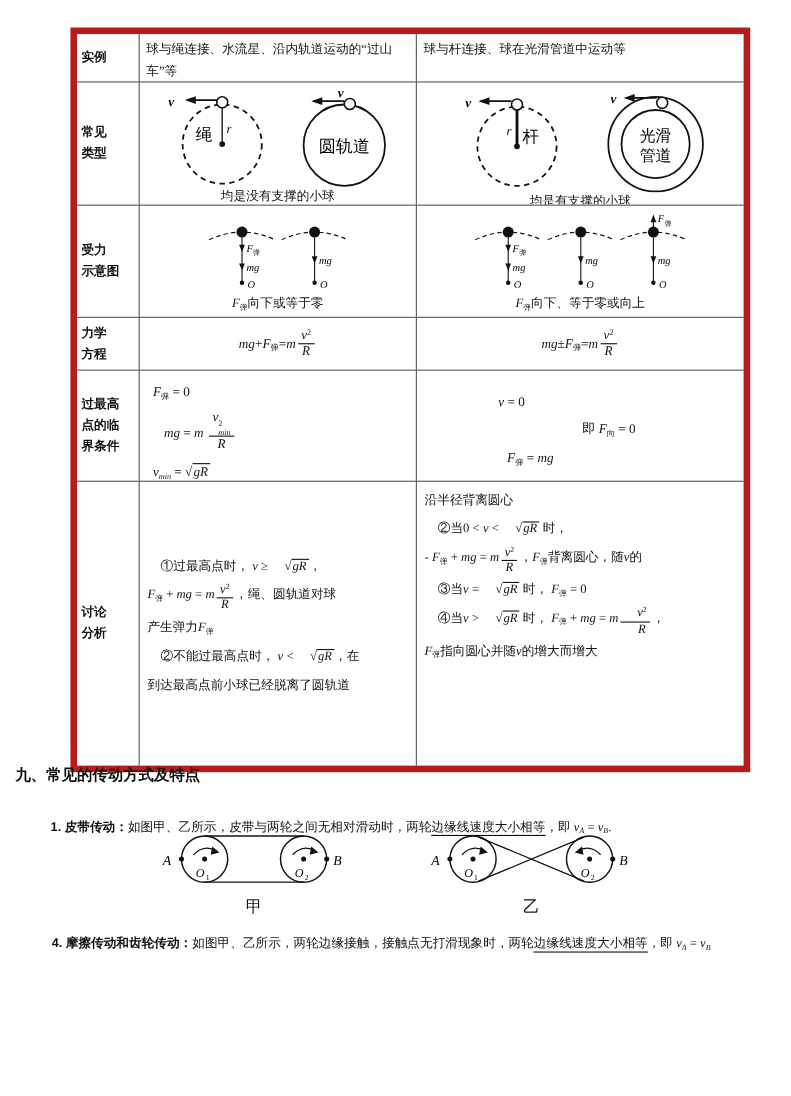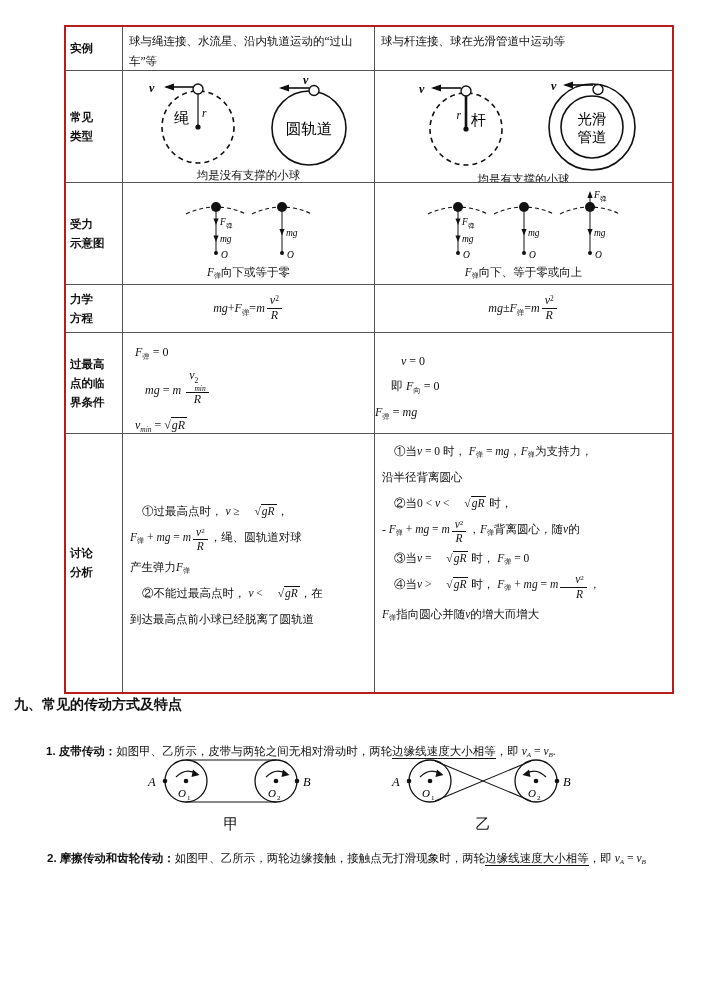--- a/index.html
+++ b/index.html
@@ -15,33 +15,33 @@
   .frac .fn{display:block;padding:0 3px;}
   .frac .fd{display:block;border-top:1px solid #111;padding:0 3px;}
   .sqrt{display:inline-block;white-space:nowrap;}
   .sqrt .rs{font-style:normal;}
   .sqrt .rad{border-top:1px solid #111;padding:0 2px 0 1px;}
   .ss{display:inline-flex;flex-direction:column;line-height:1.05;font-size:0.62em;vertical-align:-0.5em;text-align:left;}
 
   .tbl{position:absolute;left:64px;top:25px;width:606px;display:grid;
        grid-template-columns:56px 252px 298px;
        grid-template-rows:43px 112px 102px 48px 101px 259px;
-       border:2px solid #b91c1c;}
+       border:6px solid #b91c1c;}
   .cell{box-sizing:border-box;border-left:1px solid #555;border-top:1px solid #555;overflow:hidden;}
   .nt{border-top:none;} .nl{border-left:none;}
   .lab{display:flex;align-items:center;padding-left:4px;font-weight:bold;
        white-space:pre-line;line-height:19px;font-size:11.5px;}
   .txt{padding:4px 2px 0 6px;line-height:20px;}
   .diagcell{display:flex;flex-direction:column;}
   .diagrow{flex:1;display:flex;align-items:center;}
   .cap{text-align:center;height:20px;line-height:16px;}
   .eq{display:flex;align-items:center;justify-content:center;font-size:12px;}
   .crit{font-size:12px;}
   .critL{padding:8px 0 0 12px;} .critL .cl1{line-height:22px;} .critL .cl2{margin:6px 0 4px 10px;} .critL .cl3{line-height:28px;}
-  .critR{padding-top:16px;} .critR .cr1{margin-left:26px;line-height:24px;} .critR .cr2{margin-left:16px;line-height:26px;} .critR .cr3{line-height:26px;}
+  .critR{padding-top:16px;padding-left:48px;} .critR .cr1{margin-left:26px;line-height:24px;} .critR .cr2{margin-left:4px;line-height:26px;text-align:center;} .critR .cr3{margin-left:34px;line-height:26px;}
   .disc{padding:4px 6px 0 7px;line-height:26px;font-size:11.5px;}
   .discL{display:flex;flex-direction:column;justify-content:center;}
   .dl{min-height:24px;}
   .ind{text-indent:12px;}
   .svgtext{font-family:"Liberation Serif","DejaVu Serif",serif;}
   .heading{position:absolute;left:14px;top:696px;font-size:14px;font-weight:bold;
            font-family:"Liberation Sans","DejaVu Sans",sans-serif;}
   .para1{position:absolute;left:46px;top:744px;width:668px;white-space:nowrap;}
   .para2{position:absolute;left:14px;top:847px;width:700px;text-indent:33px;line-height:23px;}
   .figs{position:absolute;left:146px;top:756px;width:432px;display:flex;justify-content:space-between;}
@@ -221,21 +221,20 @@
     <div class="cell nl lab">讨论
 分析</div>
     <div class="cell disc discL">
       <div class="dl ind">①过最高点时， <span class="it">v</span> ≥ <span class="sqrt"><span class="rs">√</span><span class="rad"><span class="it">gR</span></span></span>，</div>
       <div class="dl"><span><span class="it">F</span><sub>弹</sub></span> + <span class="it">mg</span> = <span class="it">m</span><span class="frac"><span class="fn"><span><span class="it">v</span><sup>2</sup></span></span><span class="fd"><span class="it">R</span></span></span>，绳、圆轨道对球</div>
       <div class="dl">产生弹力<span><span class="it">F</span><sub>弹</sub></span></div>
       <div class="dl ind">②不能过最高点时， <span class="it">v</span> &lt; <span class="sqrt"><span class="rs">√</span><span class="rad"><span class="it">gR</span></span></span>，在</div>
       <div class="dl">到达最高点前小球已经脱离了圆轨道</div>
     </div>
     <div class="cell disc">
-      <div class="dl ind">①当<span class="it">v</span> = 0 时， <span><span class="it">F</span><sub>弹</sub></span> = <span class="it">mg</span>，<span><span class="it">F</span><sub>弹</sub></span>为支持力，</div>
       <div class="dl">沿半径背离圆心</div>
       <div class="dl ind">②当0 &lt; <span class="it">v</span> &lt; <span class="sqrt"><span class="rs">√</span><span class="rad"><span class="it">gR</span></span></span> 时，</div>
       <div class="dl">- <span><span class="it">F</span><sub>弹</sub></span> + <span class="it">mg</span> = <span class="it">m</span><span class="frac"><span class="fn"><span><span class="it">v</span><sup>2</sup></span></span><span class="fd"><span class="it">R</span></span></span>，<span><span class="it">F</span><sub>弹</sub></span>背离圆心，随<span class="it">v</span>的</div>
       <div class="dl ind">③当<span class="it">v</span> = <span class="sqrt"><span class="rs">√</span><span class="rad"><span class="it">gR</span></span></span> 时， <span><span class="it">F</span><sub>弹</sub></span> = 0</div>
       <div class="dl ind">④当<span class="it">v</span> &gt; <span class="sqrt"><span class="rs">√</span><span class="rad"><span class="it">gR</span></span></span> 时， <span><span class="it">F</span><sub>弹</sub></span> + <span class="it">mg</span> = <span class="it">m</span><span class="frac"><span class="fn"><span><span class="it">v</span><sup>2</sup></span></span><span class="fd"><span class="it">R</span></span></span>，</div>
       <div class="dl"><span><span class="it">F</span><sub>弹</sub></span>指向圆心并随<span class="it">v</span>的增大而增大</div>
     </div>
   </div>
 
   <div class="heading">九、常见的传动方式及特点</div>
@@ -292,15 +291,15 @@
         </g>
         <text x="34" y="41" font-size="11" font-style="italic" class="svgtext">O</text>
         <text x="43" y="44" font-size="7" class="svgtext">1</text>
         <text x="140" y="41" font-size="11" font-style="italic" class="svgtext">O</text>
         <text x="149" y="44" font-size="7" class="svgtext">2</text>
       </svg>
       <div class="figlabel">乙</div>
     </div>
   </div>
 
-  <div class="para2"><b>2. 摩擦传动和齿轮传动：</b>如图甲、乙所示，两轮边缘接触，接触点无打滑现象时，两轮<span class="u">边缘线速度大小相等</span>，即 <span><span class="it">v</span><sub class="it">A</sub></span> = <span><span class="it">v</span><sub class="it">B</sub></span></div>
+  <div class="para2"><b>4. 摩擦传动和齿轮传动：</b>如图甲、乙所示，两轮边缘接触，接触点无打滑现象时，两轮<span class="u">边缘线速度大小相等</span>，即 <span><span class="it">v</span><sub class="it">A</sub></span> = <span><span class="it">v</span><sub class="it">B</sub></span></div>
 
 </div>
 
 </body></html>

